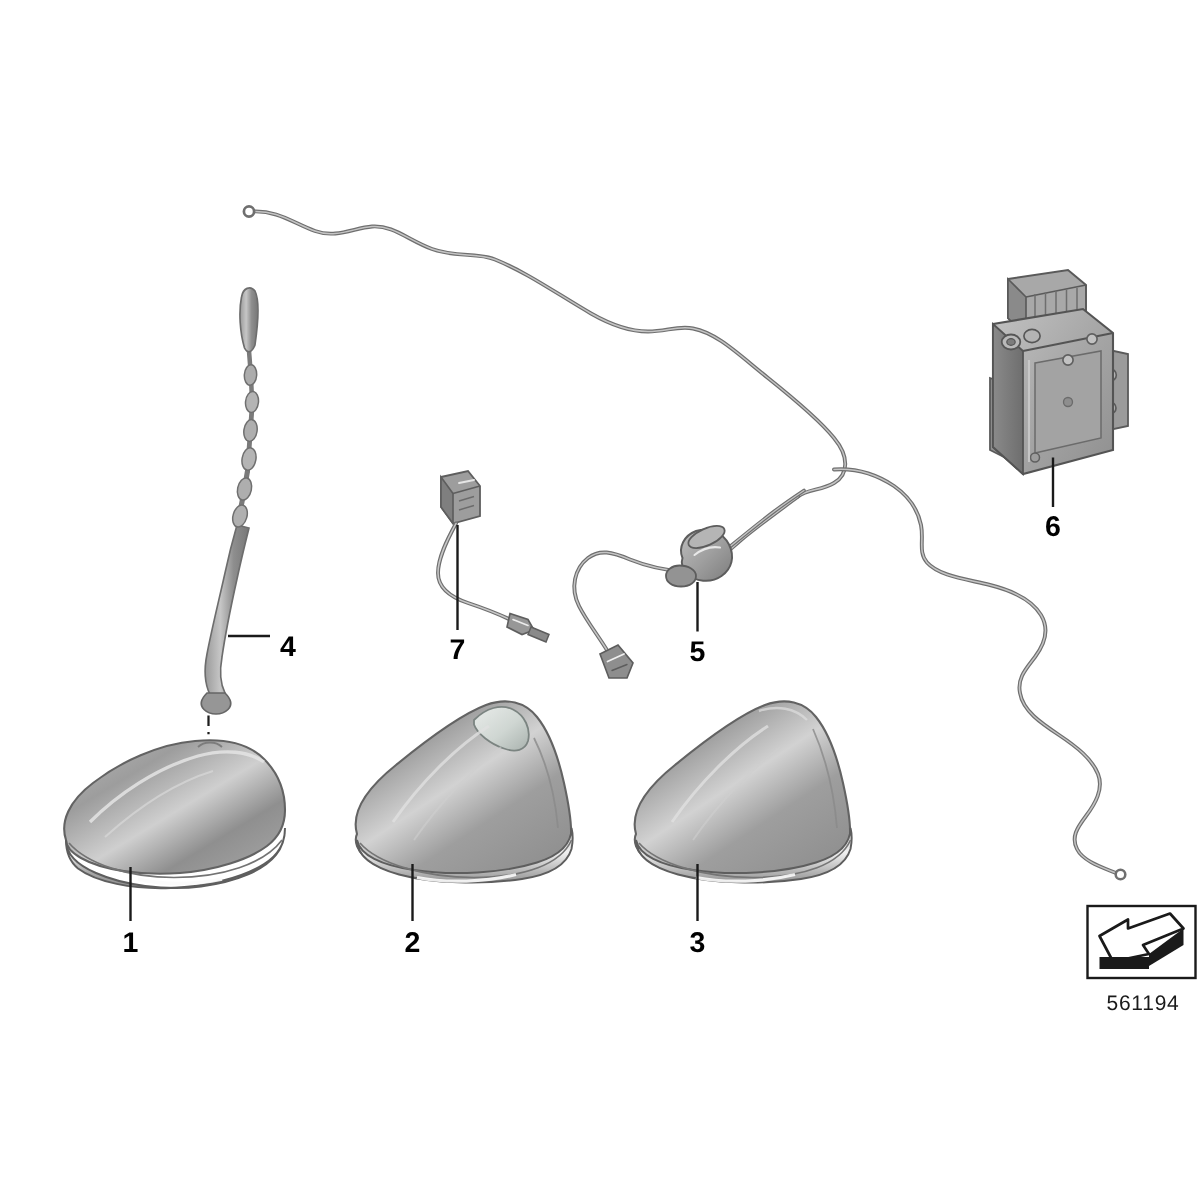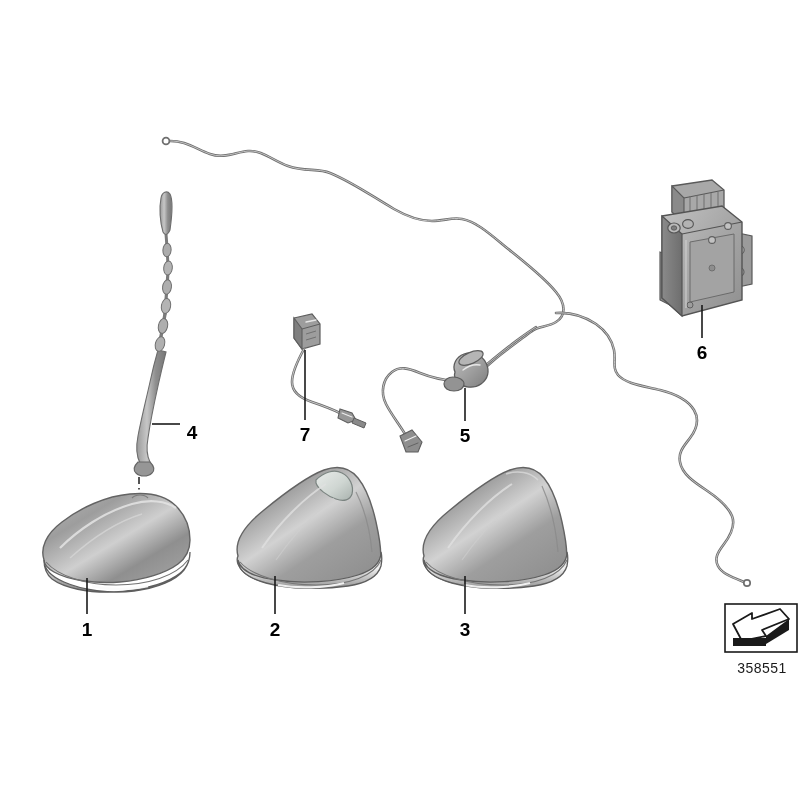--- a/index.html
+++ b/index.html
@@ -432,15 +432,15 @@
   </svg>
 
   <div class="callout-label" style="left:87px;  top:629px;">1</div>
   <div class="callout-label" style="left:275px; top:629px;">2</div>
   <div class="callout-label" style="left:465px; top:629px;">3</div>
   <div class="callout-label" style="left:192px; top:432px;">4</div>
   <div class="callout-label" style="left:465px; top:435px;">5</div>
   <div class="callout-label" style="left:702px; top:352px;">6</div>
   <div class="callout-label" style="left:305px; top:434px;">7</div>
 
-  <div id="diagram-number">358551</div>
+  <div id="diagram-number">561194</div>
 
 </div>
 
 </body></html>

